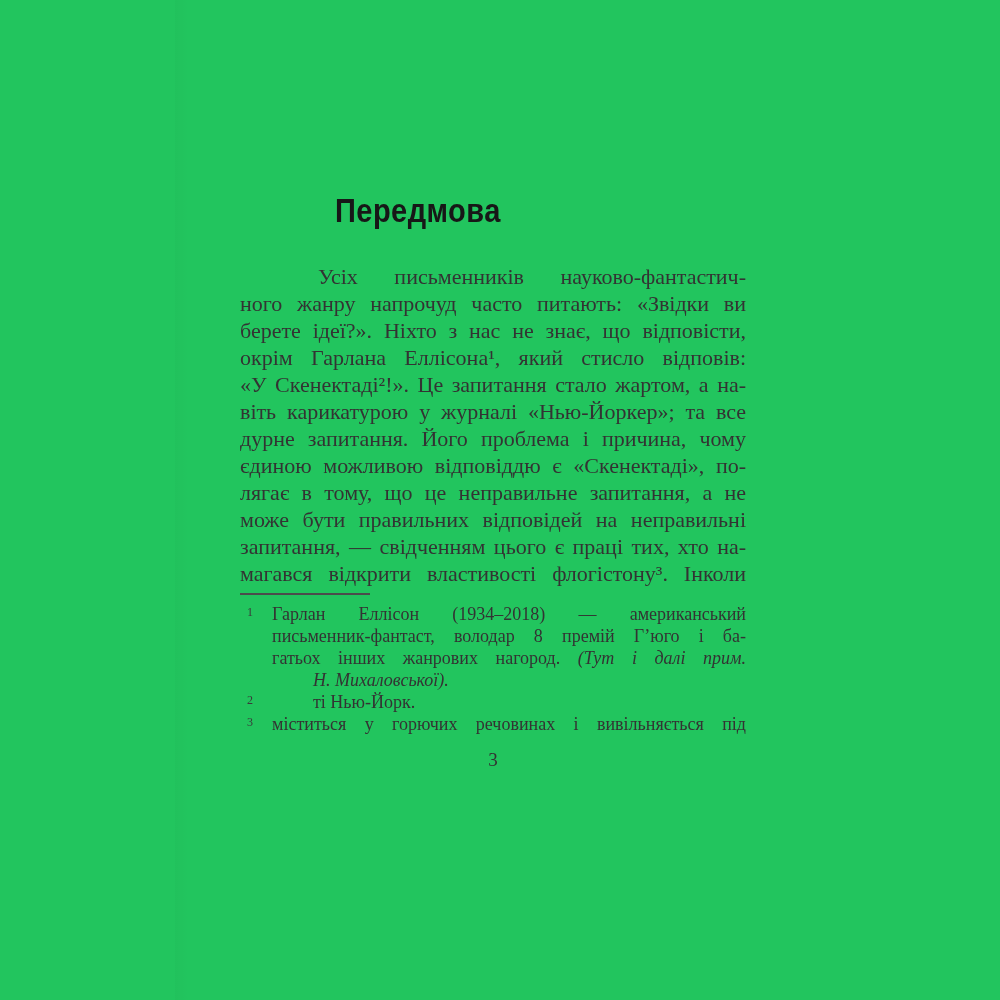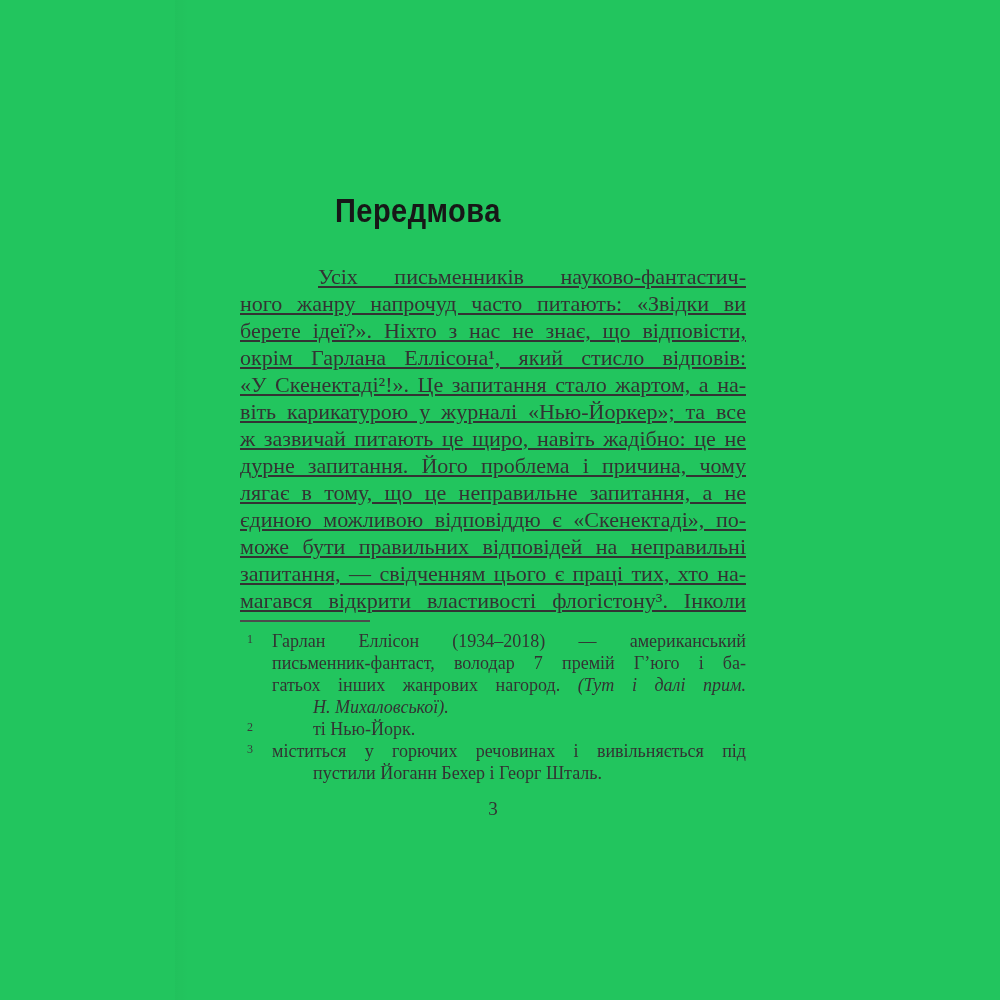--- a/index.html
+++ b/index.html
@@ -46,21 +46,20 @@
   }
   .body-text { width: 100%; }
   .bline {
     font-size: 22px;
     line-height: 27px;
     height: 27px;
     text-align: justify;
     text-align-last: justify;
     color: #333;
     overflow: visible;
-    text-decoration: underline;
   }
   .bline.indent { padding-left: 78px; }
   .fn-rule {
     width: 130px;
     height: 2px;
     background: #4c4c4c;
     margin: 6px 0 8px 0;
   }
   .footnotes { width: 100%; }
   .fnrow {
@@ -100,48 +99,46 @@
 <div class="scan">
   <div class="page-block">
     <h1 class="title">Передмова</h1>
     <div class="body-text">
         <div class="bline indent">Усіх письменників науково-фантастич-</div>
         <div class="bline">ного жанру напрочуд часто питають: «Звідки ви</div>
         <div class="bline">берете ідеї?». Ніхто з нас не знає, що відповісти,</div>
         <div class="bline">окрім Гарлана Еллісона¹, який стисло відповів:</div>
         <div class="bline">«У Скенектаді²!». Це запитання стало жартом, а на-</div>
         <div class="bline">віть карикатурою у журналі «Нью-Йоркер»; та все</div>
-        <div class="bline">ж зазвичай питають це щиро, навіть жадібно: це не</div>
         <div class="bline">дурне запитання. Його проблема і причина, чому</div>
+        <div class="bline">єдиною можливою відповіддю є «Скенектаді», по-</div>
         <div class="bline">лягає в тому, що це неправильне запитання, а не</div>
-        <div class="bline">єдиною можливою відповіддю є «Скенектаді», по-</div>
         <div class="bline">може бути правильних відповідей на неправильні</div>
         <div class="bline">запитання, — свідченням цього є праці тих, хто на-</div>
         <div class="bline">магався відкрити властивості флогістону³. Інколи</div>
       </div>
     <div class="fn-rule"></div>
     <div class="footnotes">
         <div class="fnrow">
           <span class="fnmark">1</span>
           <div class="fnbody">
             <div class="fnline"><span>Гарлан Еллісон (1934–2018) — американський</span></div>
-            <div class="fnline"><span>письменник-фантаст, володар 7 премій Г’юго і ба-</span></div>
+            <div class="fnline"><span>письменник-фантаст, володар 8 премій Г’юго і ба-</span></div>
             <div class="fnline"><span>гатьох інших жанрових нагород. </span><span class="it">(Тут і далі прим.</span></div>
             <div class="fnline lastline"><span class="it">Н. Михаловської).</span></div>
           </div>
         </div>
         <div class="fnrow">
           <span class="fnmark">2</span>
           <div class="fnbody">
             <div class="fnline lastline"><span>ті Нью-Йорк.</span></div>
           </div>
         </div>
         <div class="fnrow">
           <span class="fnmark">3</span>
           <div class="fnbody">
             <div class="fnline"><span>міститься у горючих речовинах і вивільняється під</span></div>
-            <div class="fnline lastline"><span>пустили Йоганн Бехер і Георг Шталь.</span></div>
           </div>
         </div>
       </div>
     <div class="page-number">3</div>
   </div>
 </div>
 
 </body></html>

